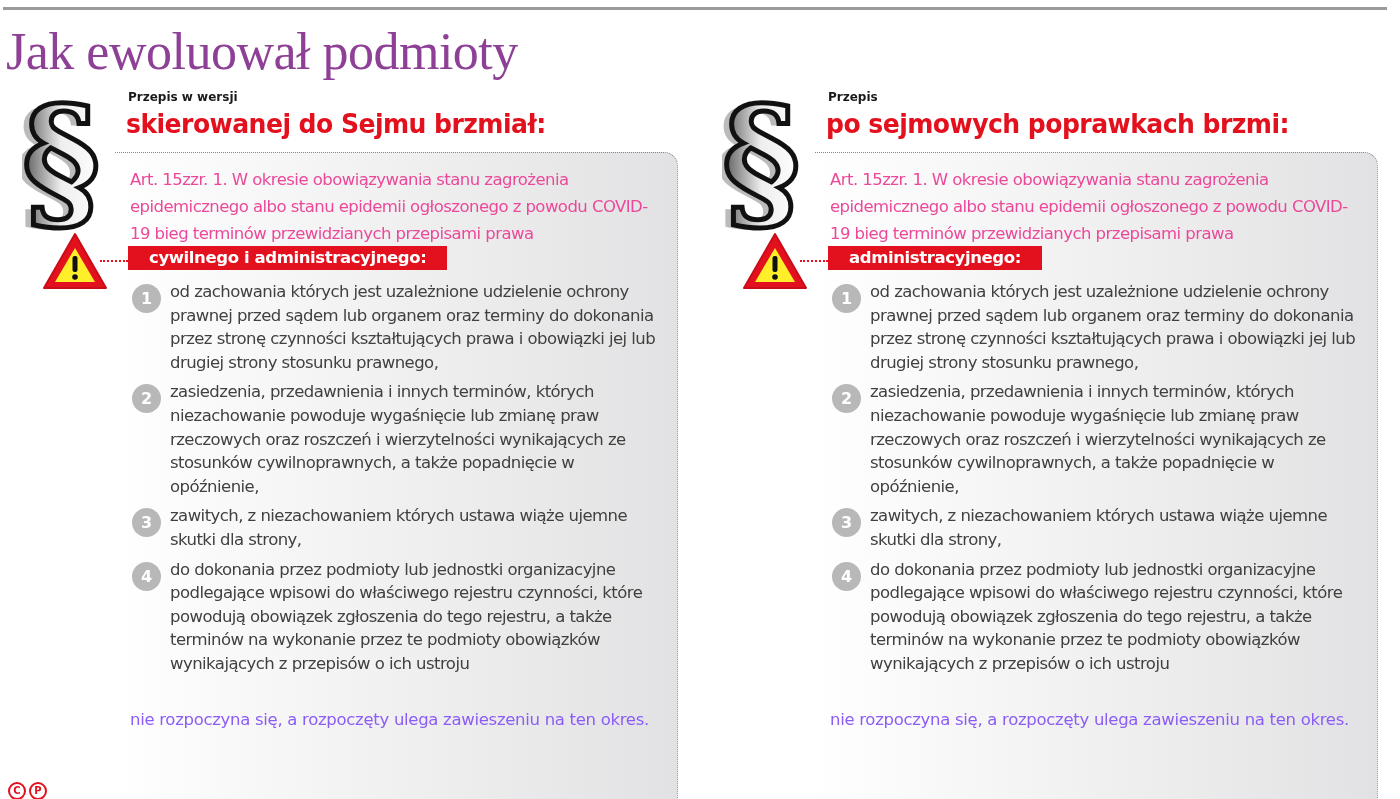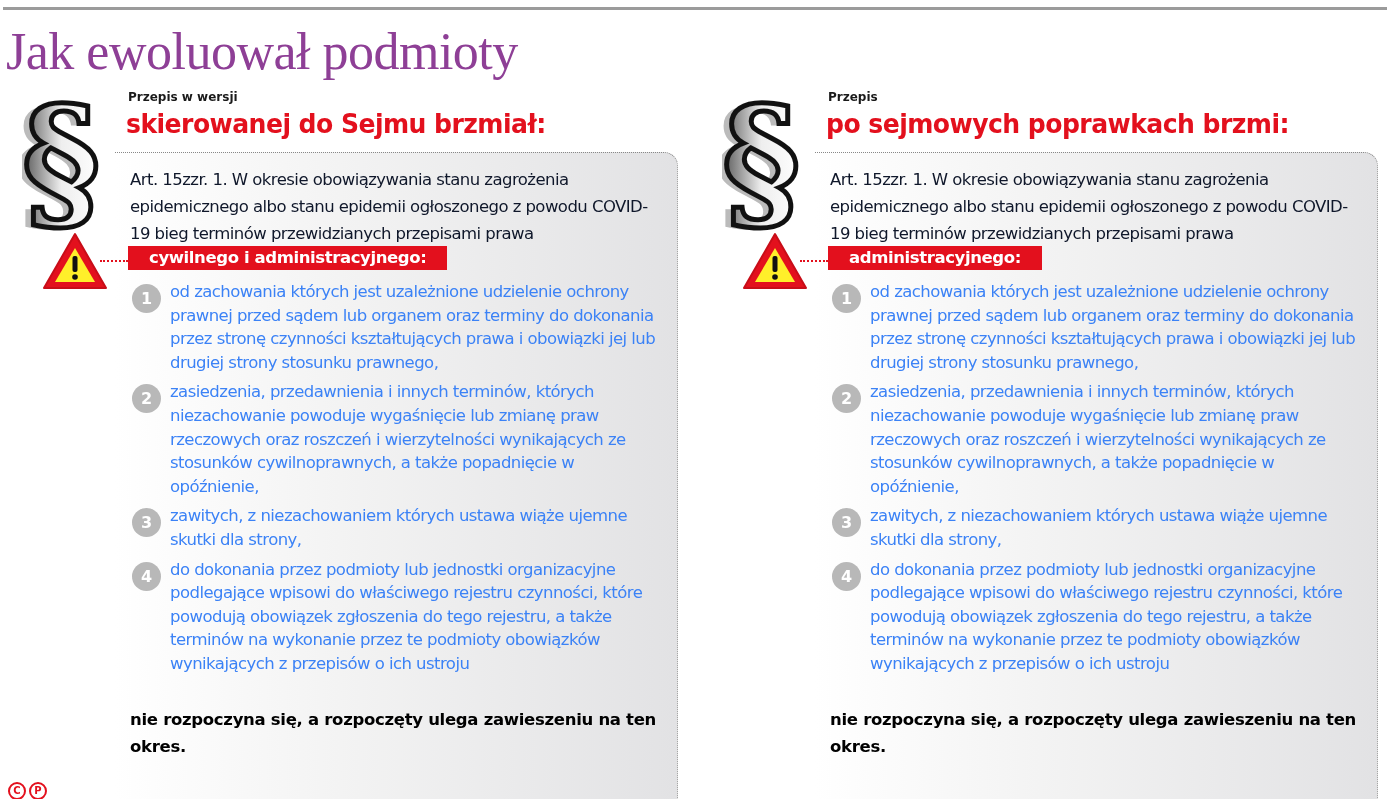--- a/index.html
+++ b/index.html
@@ -12,32 +12,32 @@
   .panel.right { left: 700px; }
 
   .section-sign { position: absolute; left: 22px; top: 0px; width: 110px; height: 150px; }
   .section-sign svg { width: 100%; height: 100%; }
 
   .subhead-small { position: absolute; left: 128px; top: 4px; font-family: "DejaVu Sans", sans-serif; font-weight: bold; font-size: 12px; color: #1a1a1a; white-space: nowrap; }
   .subhead-big { position: absolute; left: 126px; top: 22px; font-family: "DejaVu Sans", sans-serif; font-weight: bold; font-size: 27px; color: #e3101d; white-space: nowrap; letter-spacing: -0.6px; transform: scaleX(0.93); transform-origin: left top; }
 
   .box { position: absolute; left: 115px; top: 66px; width: 562px; height: 700px; border-top: 1px dotted #888; border-right: 1px dotted #888; border-top-right-radius: 14px; background: linear-gradient(to right, #ffffff 0%, #f3f3f3 40%, #e2e2e4 100%); }
 
-  .intro { position: absolute; left: 130px; top: 80px; width: 535px; font-family: "DejaVu Sans", sans-serif; font-size: 16.5px; line-height: 27px; color: #0f172a; letter-spacing: -0.55px; }
+  .intro { position: absolute; left: 130px; top: 80px; width: 535px; font-family: "DejaVu Sans", sans-serif; font-size: 16.5px; line-height: 27px; color: #ec4899; letter-spacing: -0.55px; }
   .hl { position: absolute; left: 128px; top: 160px; background: #e3101d; color: #fff; font-weight: bold; font-size: 16.5px; line-height: 24px; padding: 0 21px; letter-spacing: -0.4px; white-space: nowrap; }
   .warn { position: absolute; left: 42px; top: 146px; width: 66px; height: 58px; }
   .warn svg { width: 100%; height: 100%; }
   .warn-dots { position: absolute; left: 100px; top: 174px; width: 28px; border-top: 2px dotted #e3101d; }
 
   .items { position: absolute; left: 130px; top: 194px; width: 535px; }
   .item { position: relative; padding-left: 40px; margin-bottom: 6px; }
   .item .num { position: absolute; left: 2px; top: 4px; width: 29px; height: 29px; border-radius: 50%; background: #b8b8b8; color: #fff; font-weight: bold; font-size: 16px; text-align: center; line-height: 29px; }
-  .item .txt { font-size: 16.5px; line-height: 23.6px; letter-spacing: -0.55px; color: #3b82f6; }
+  .item .txt { font-size: 16.5px; line-height: 23.6px; letter-spacing: -0.55px; color: #404040; }
 
-  .closing { position: absolute; left: 130px; top: 620px; width: 540px; font-weight: bold; font-size: 16.5px; line-height: 27px; letter-spacing: -0.3px; color: #000000; }
+  .closing { position: absolute; left: 130px; top: 620px; width: 540px; font-weight: normal; font-size: 16.5px; line-height: 27px; letter-spacing: -0.3px; color: #8b5cf6; }
 
   .credit { position: absolute; left: 8px; top: 760px; display: flex; align-items: center; gap: 3px; }
   .credit .c { width: 14px; height: 14px; border: 2px solid #e3101d; border-radius: 50%; color: #e3101d; font-weight: bold; font-size: 10px; text-align: center; line-height: 14px; box-sizing: content-box; }
   .credit .auth { margin-left: 6px; font-size: 12px; font-weight: bold; color: #333; margin-top: 48px; }
 </style>
 </head>
 <body>
 
 <div class="top-rule"></div>
 <div class="main-title">Jak ewoluował podmioty</div>

